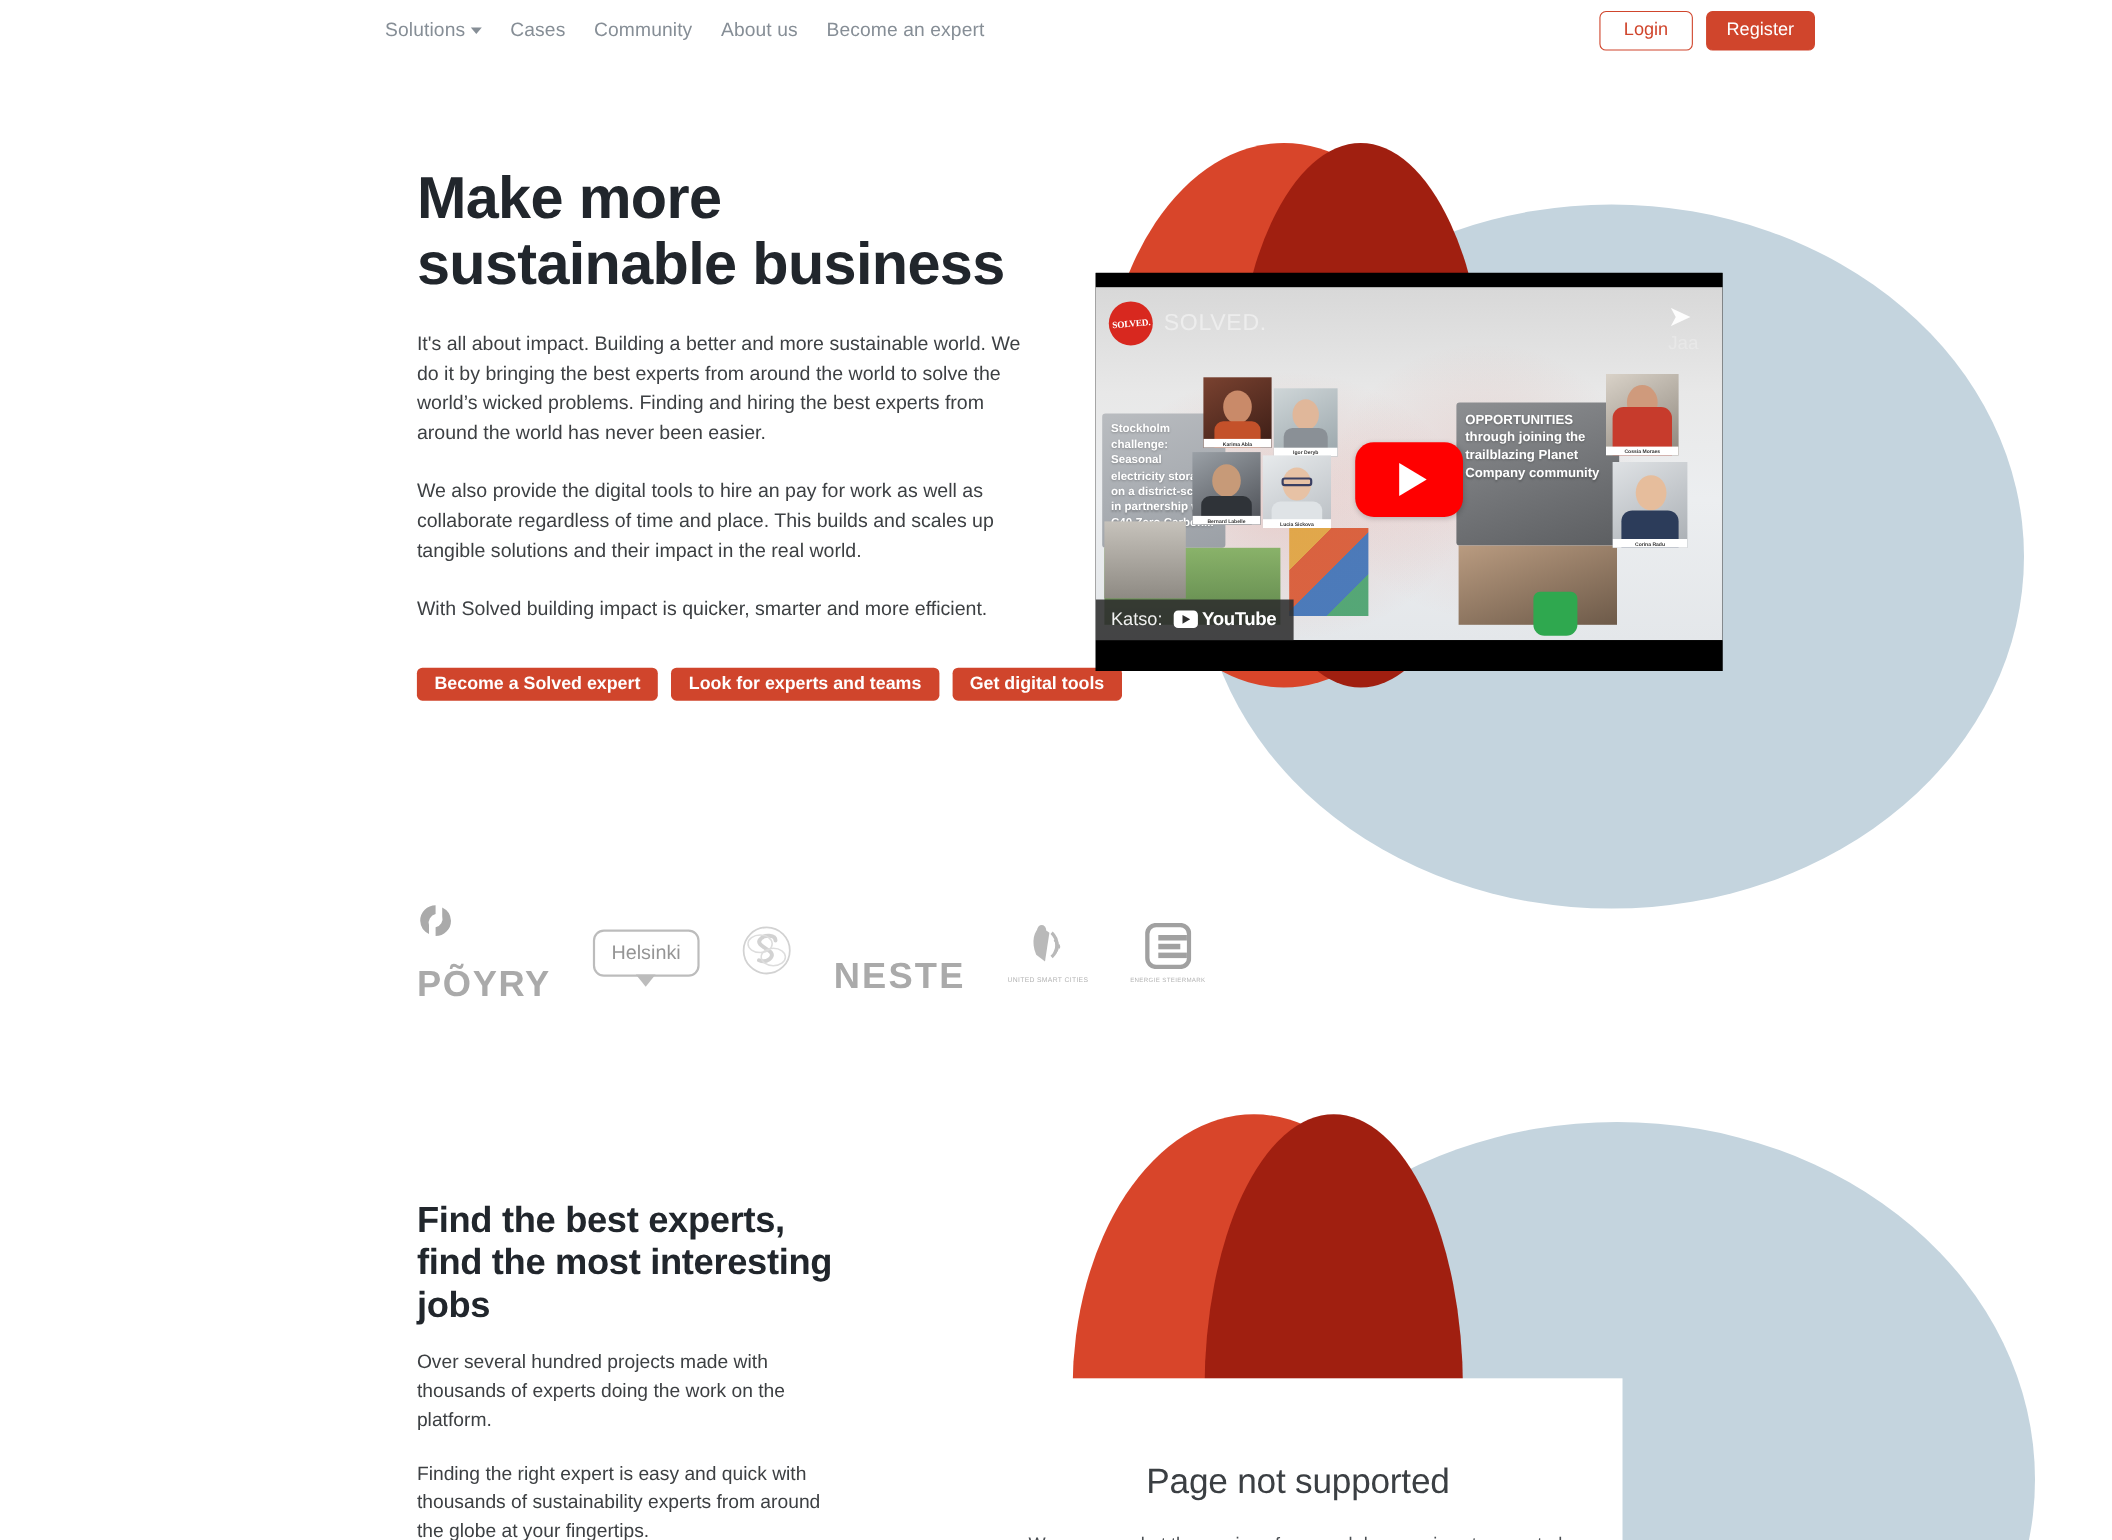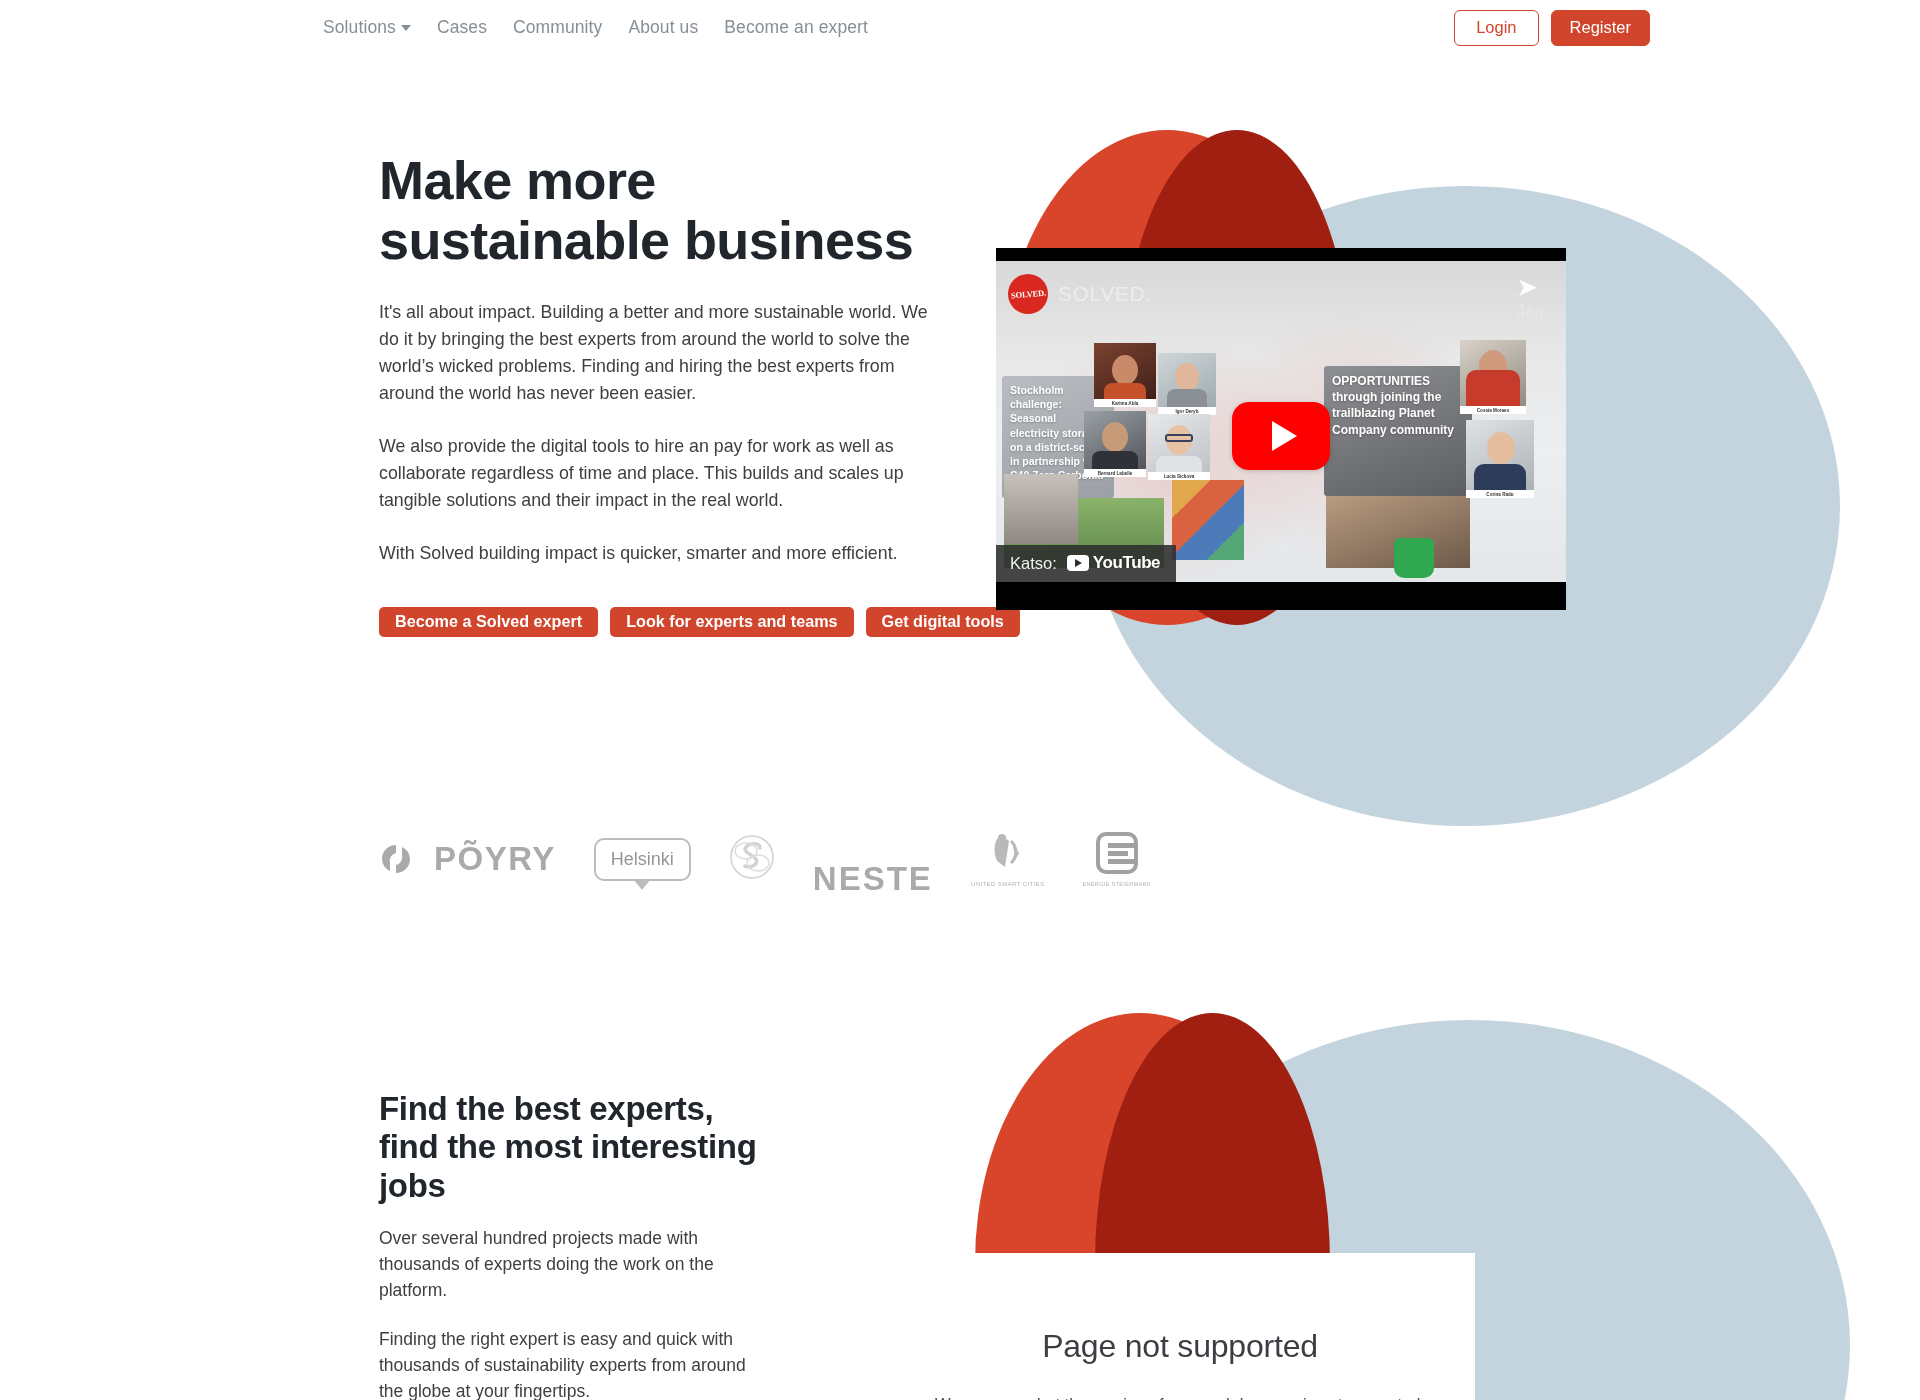--- a/index.html
+++ b/index.html
@@ -7,21 +7,21 @@
     width:1920px; height:1400px;
     background:#ffffff;
     font-family:"Liberation Sans", sans-serif;
     overflow:hidden;
   }
   .page { position:relative; width:1920px; height:1400px; background:#fff; overflow:hidden; }
 
   
   .navbar {
     position:absolute; top:0; left:0; width:1920px; height:55px;
-    display:flex; align-items:center; z-index:60; background:#fff;
+    display:flex; align-items:center; z-index:60; background:#fff;padding-left:27px;
   }
   .nav-links { display:flex; align-items:center; margin-left:323px; gap:0px; }
   .nav-link {
     font-size:17.5px; color:#868e96; padding:0 13px; cursor:pointer;
     white-space:nowrap; letter-spacing:0.1px;
   }
   .nav-link.first { padding-left:0; }
   .caret {
     display:inline-block; width:0; height:0; margin-left:5px;
     border-left:5px solid transparent; border-right:5px solid transparent;
@@ -83,21 +83,21 @@
     font-size:16.2px; font-weight:bold; padding:5px 16px;
     cursor:pointer; white-space:nowrap; line-height:1.2;
   }
 
   
   .trusted { position:absolute; left:379px; top:820px; z-index:20; }
   .trusted-label { font-size:13.2px; color:#a8aeb4; margin-bottom:18px; letter-spacing:0.1px; }
   .logo-row { display:flex; align-items:center; gap:38px; }
   .logo { opacity:1; filter:grayscale(1); }
 
-  .poyry { display:flex; align-items:center; gap:21px; }
+  .poyry { display:flex; align-items:flex-start; gap:21px;flex-direction:column; }
   .poyry-txt { font-size:33px; font-weight:bold; color:#a7abaf; letter-spacing:1.5px; font-family:"Liberation Sans", sans-serif; }
 
   .helsinki {
     border:2.5px solid #b9bdc1; border-radius:10px; padding:9px 15px;
     font-size:18px; color:#8f969c; position:relative; font-weight:400;
   }
   .helsinki:after {
     content:""; position:absolute; left:50%; margin-left:-9px; bottom:-11px;
     width:0;height:0;border-left:9px solid transparent;border-right:9px solid transparent;
     border-top:11px solid #b9bdc1;

